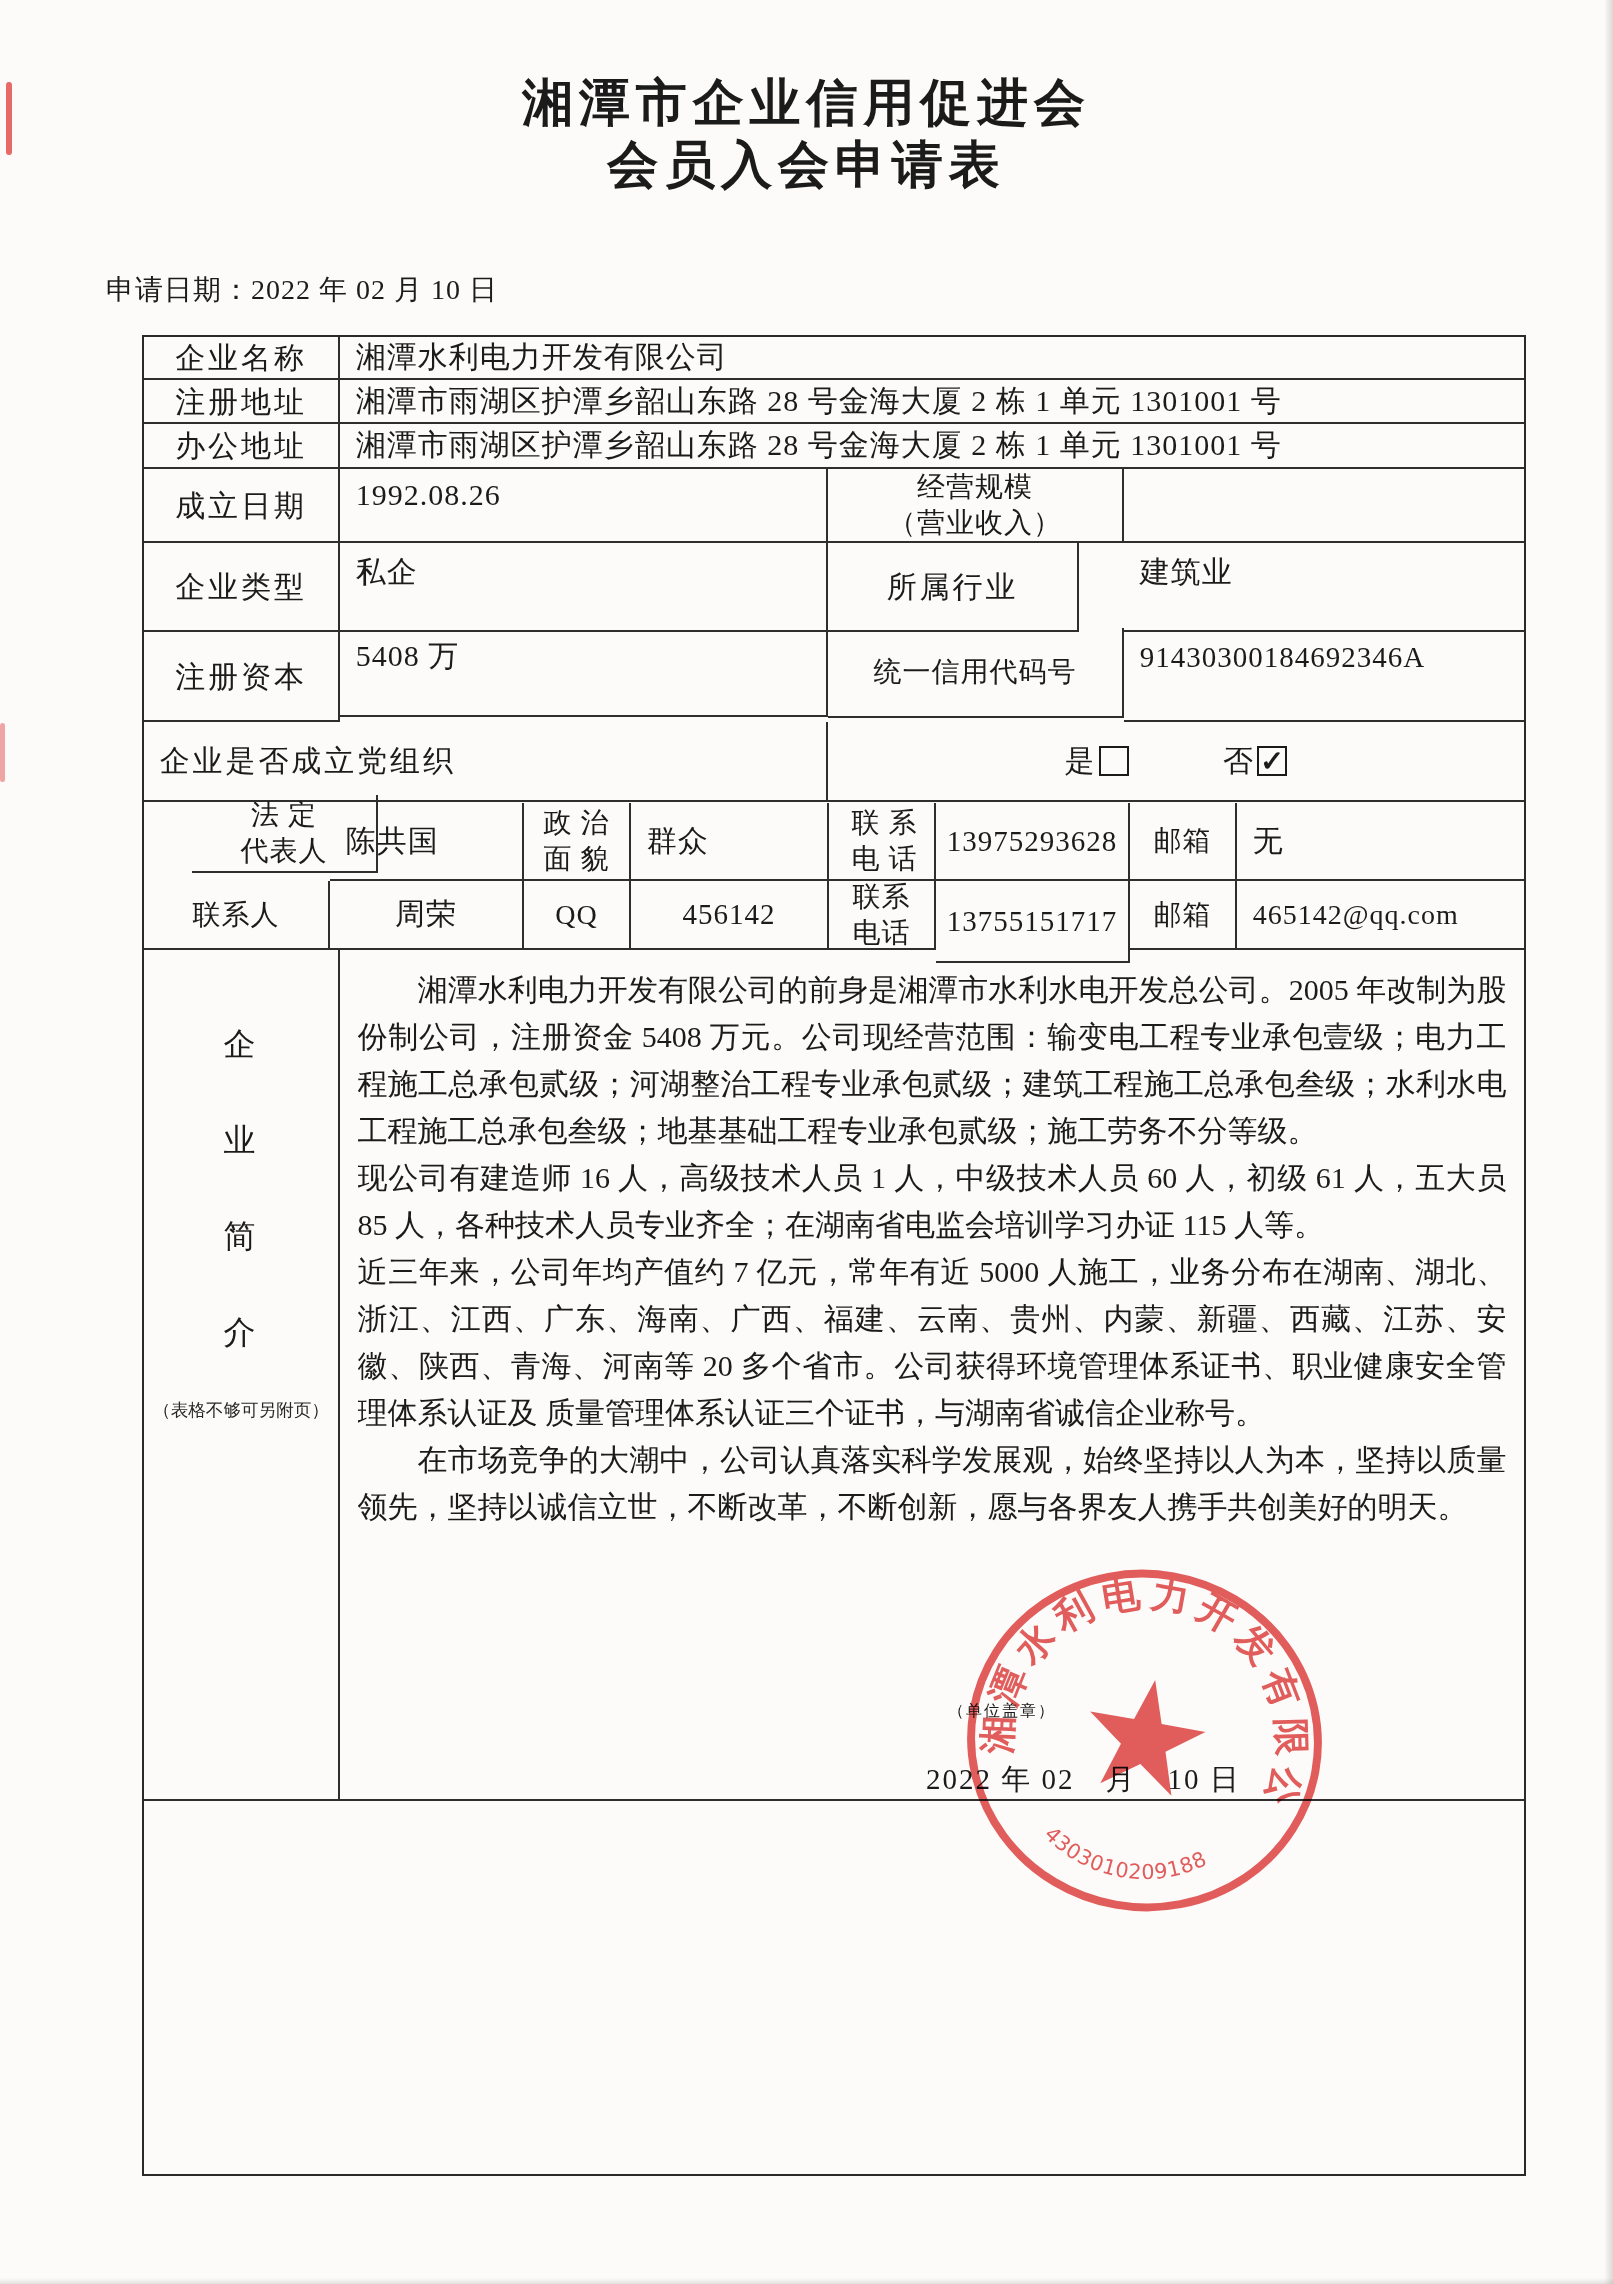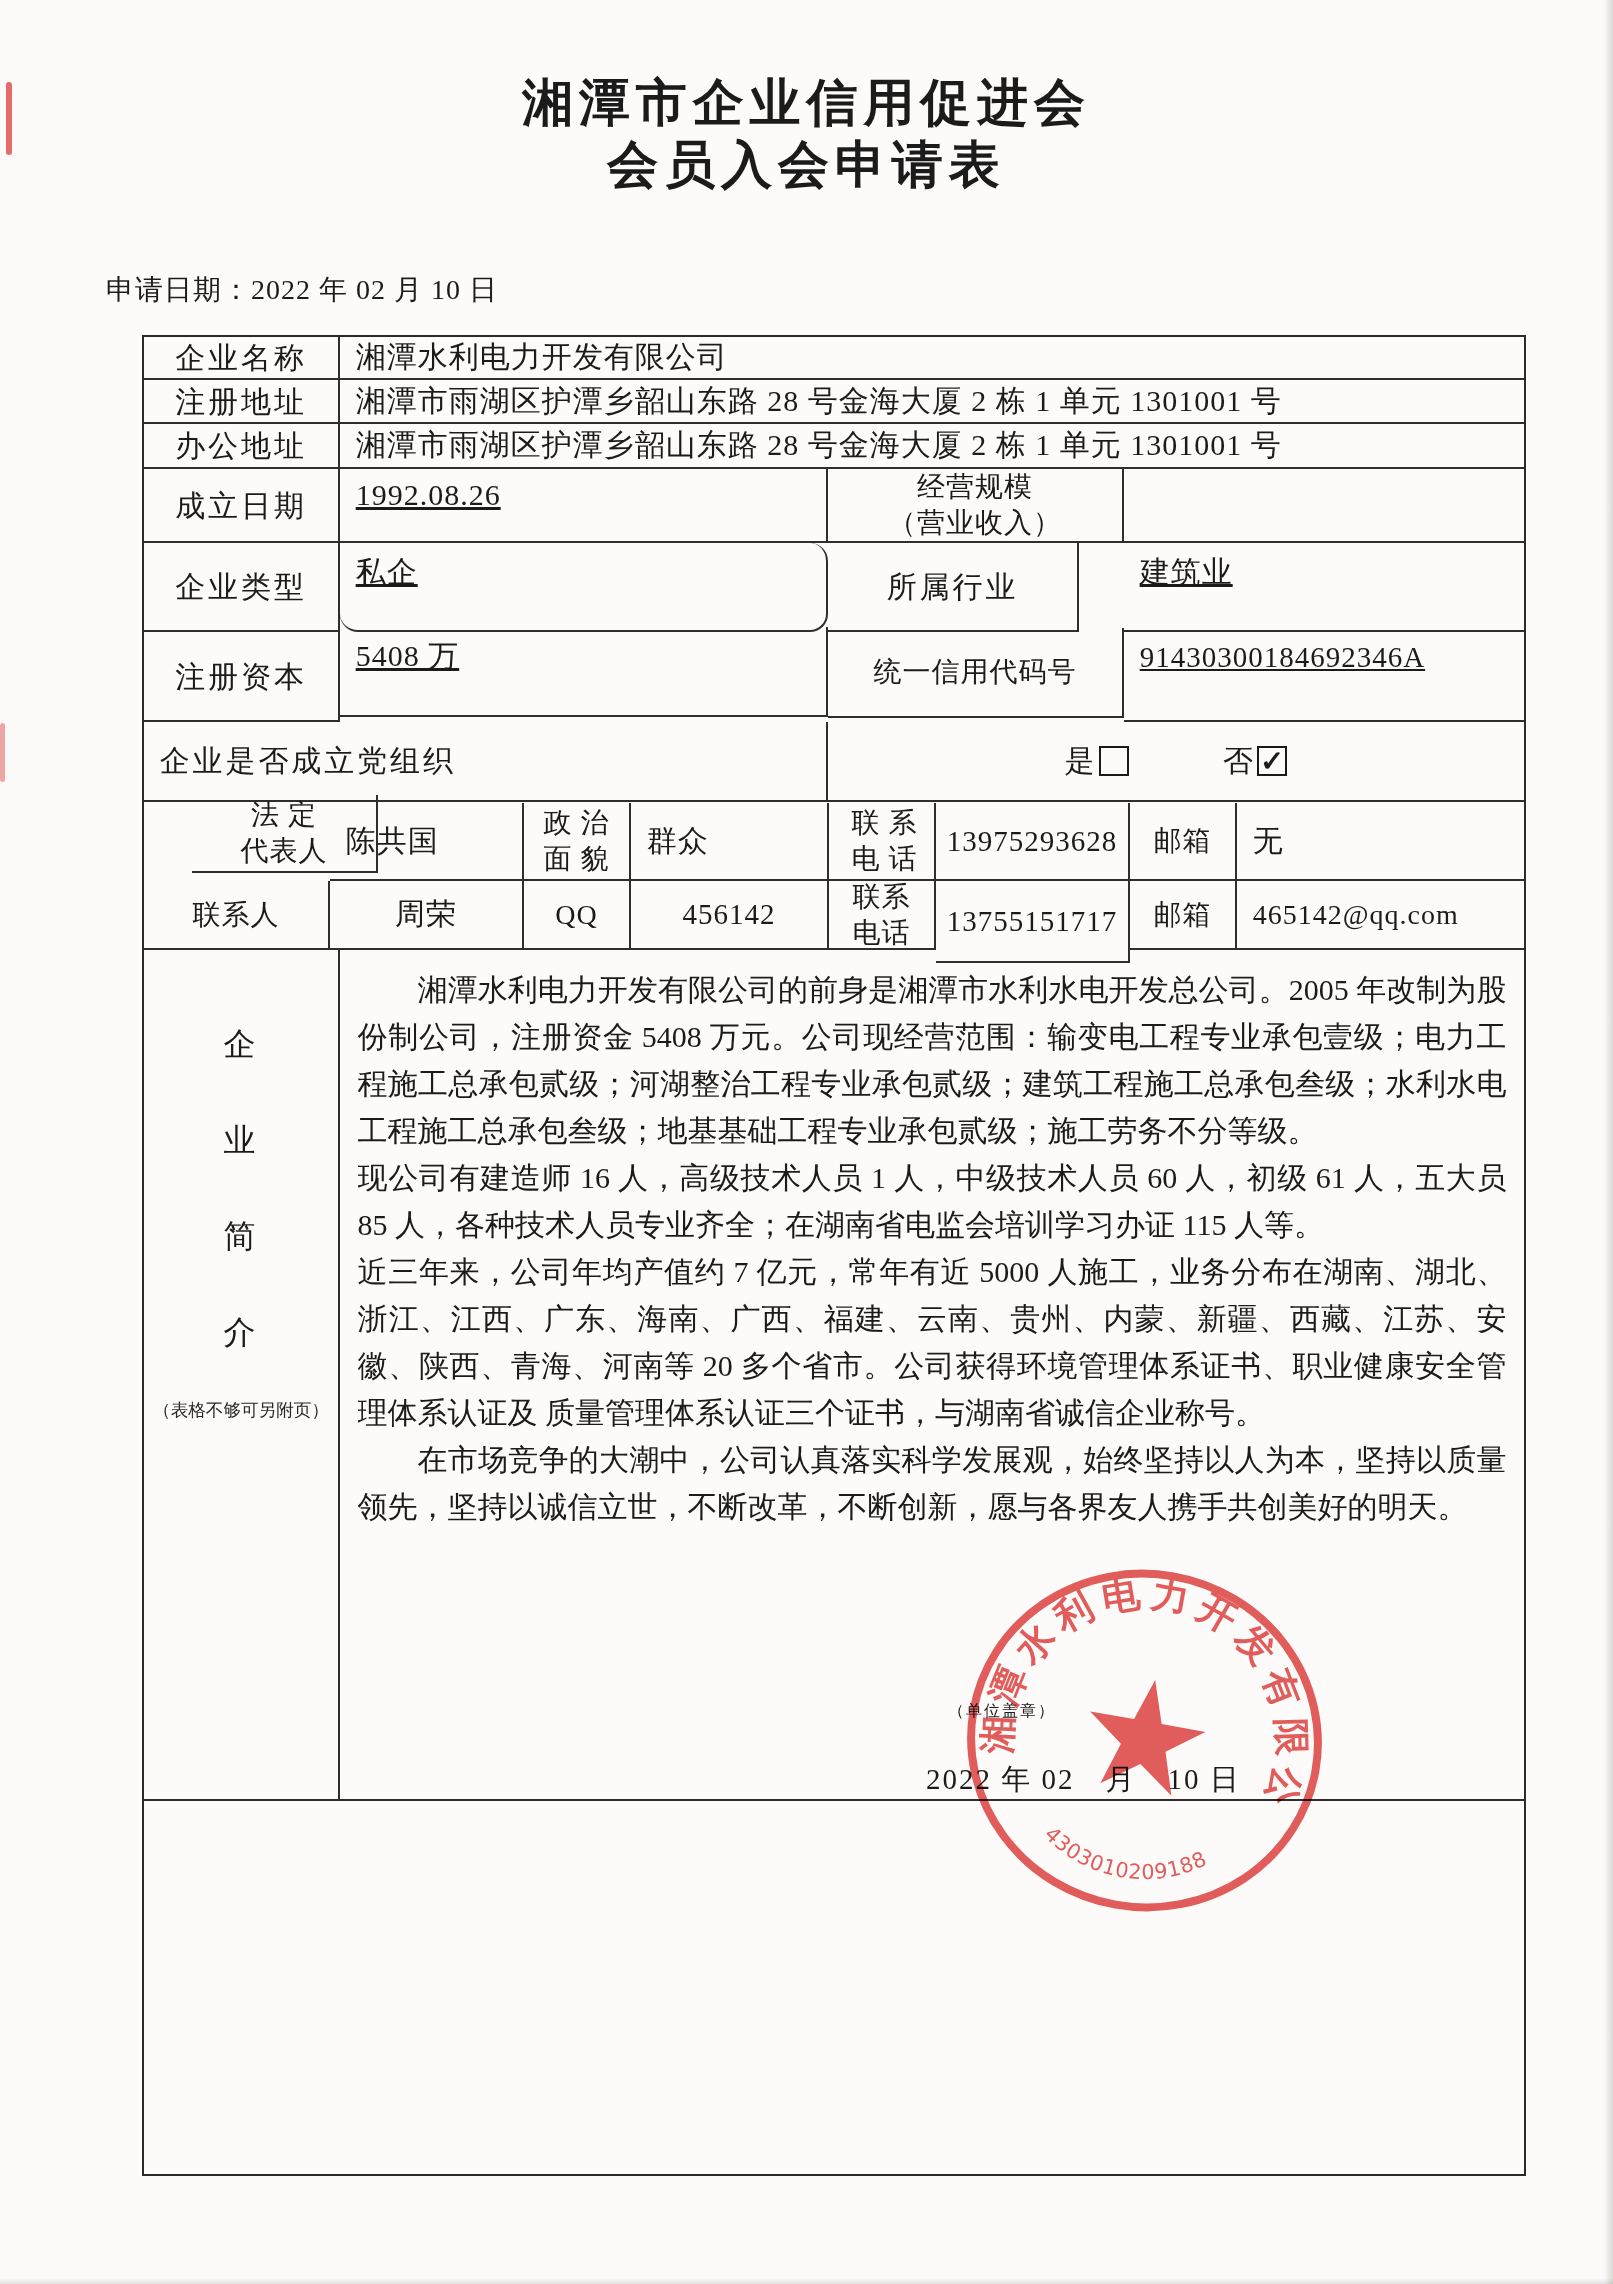--- a/index.html
+++ b/index.html
@@ -25,21 +25,21 @@
   .form-table{position:absolute;left:142px;top:335px;width:1380px;height:1837px;
     border:2.9px solid #2a2a2a;}
   .cell{position:absolute;box-sizing:border-box;
     border-right:2.5px solid #2e2e2e;border-bottom:2.5px solid #2e2e2e;
     display:flex;align-items:center;overflow:hidden;}
   .no-r{border-right:none!important;}
   .lab{justify-content:center;text-align:center;font-size:30px;letter-spacing:2.9px;white-space:pre-line;line-height:37px;}
   .lab-sm{font-size:28px;letter-spacing:1px;line-height:36px;}
   .val{padding-left:15.7px;font-size:30px;letter-spacing:1px;}
   .val-c{justify-content:center;padding-left:0;text-align:center;}
-  .top-al{align-items:flex-start;padding-top:8.8px;text-decoration:underline;}
+  .top-al{align-items:flex-start;padding-top:8.8px;}
   .num{font-size:29px;letter-spacing:1px;}
 
   .party-cell{display:flex;align-items:center;justify-content:center;gap:94px;font-size:30px;}
   .party-opt{display:inline-flex;align-items:center;}
   .cb{display:inline-flex;align-items:center;justify-content:center;
     width:26.5px;height:26.5px;border:2.5px solid #1a1a1a;margin-left:3.9px;
     font-size:29px;line-height:1;font-weight:bold;}
 
   .profile-label-cell{flex-direction:column;justify-content:flex-start;padding-top:78px;}
   .profile-char{font-size:32px;line-height:33px;margin-bottom:63px;}
@@ -80,21 +80,21 @@
     <div class="cell lab" style="left:0;top:87px;width:196px;height:45px;">办公地址</div>
     <div class="cell val no-r" style="left:196px;top:87px;width:1184px;height:45px;">湘潭市雨湖区护潭乡韶山东路 28 号金海大厦 2 栋 1 单元 1301001 号</div>
 
     <div class="cell lab" style="left:0;top:132px;width:196px;height:74px;">成立日期</div>
     <div class="cell val top-al" style="left:196px;top:132px;width:488px;height:74px;">1992.08.26</div>
     <div class="cell lab lab-sm" style="left:684px;top:132px;width:296px;height:74px;">经营规模
 （营业收入）</div>
     <div class="cell val top-al no-r" style="left:980px;top:132px;width:400px;height:74px;"></div>
 
     <div class="cell lab" style="left:0;top:206px;width:196px;height:89px;">企业类型</div>
-    <div class="cell val top-al" style="left:196px;top:206px;width:488px;height:89px;border-radius:18px;">私企</div>
+    <div class="cell val top-al" style="left:196px;top:206px;width:488px;height:89px;">私企</div>
     <div class="cell lab" style="left:684px;top:206px;width:251px;height:89px;">所属行业</div>
     <div class="cell val top-al no-r" style="left:980px;top:206px;width:400px;height:89px;">建筑业</div>
 
     <div class="cell lab" style="left:0;top:295px;width:196px;height:90px;">注册资本</div>
     <div class="cell val top-al" style="left:196px;top:290px;width:488px;height:90px;">5408 万</div>
     <div class="cell lab lab-sm" style="left:684px;top:291px;width:296px;height:90px;">统一信用代码号</div>
     <div class="cell val top-al no-r num" style="left:980px;top:295px;width:400px;height:90px;">91430300184692346A</div>
 
     <div class="cell val" style="left:0;top:385px;width:684px;height:80px;letter-spacing:2.9px;">企业是否成立党组织</div>
     <div class="cell no-r party-cell" style="left:684px;top:385px;width:696px;height:80px;">

